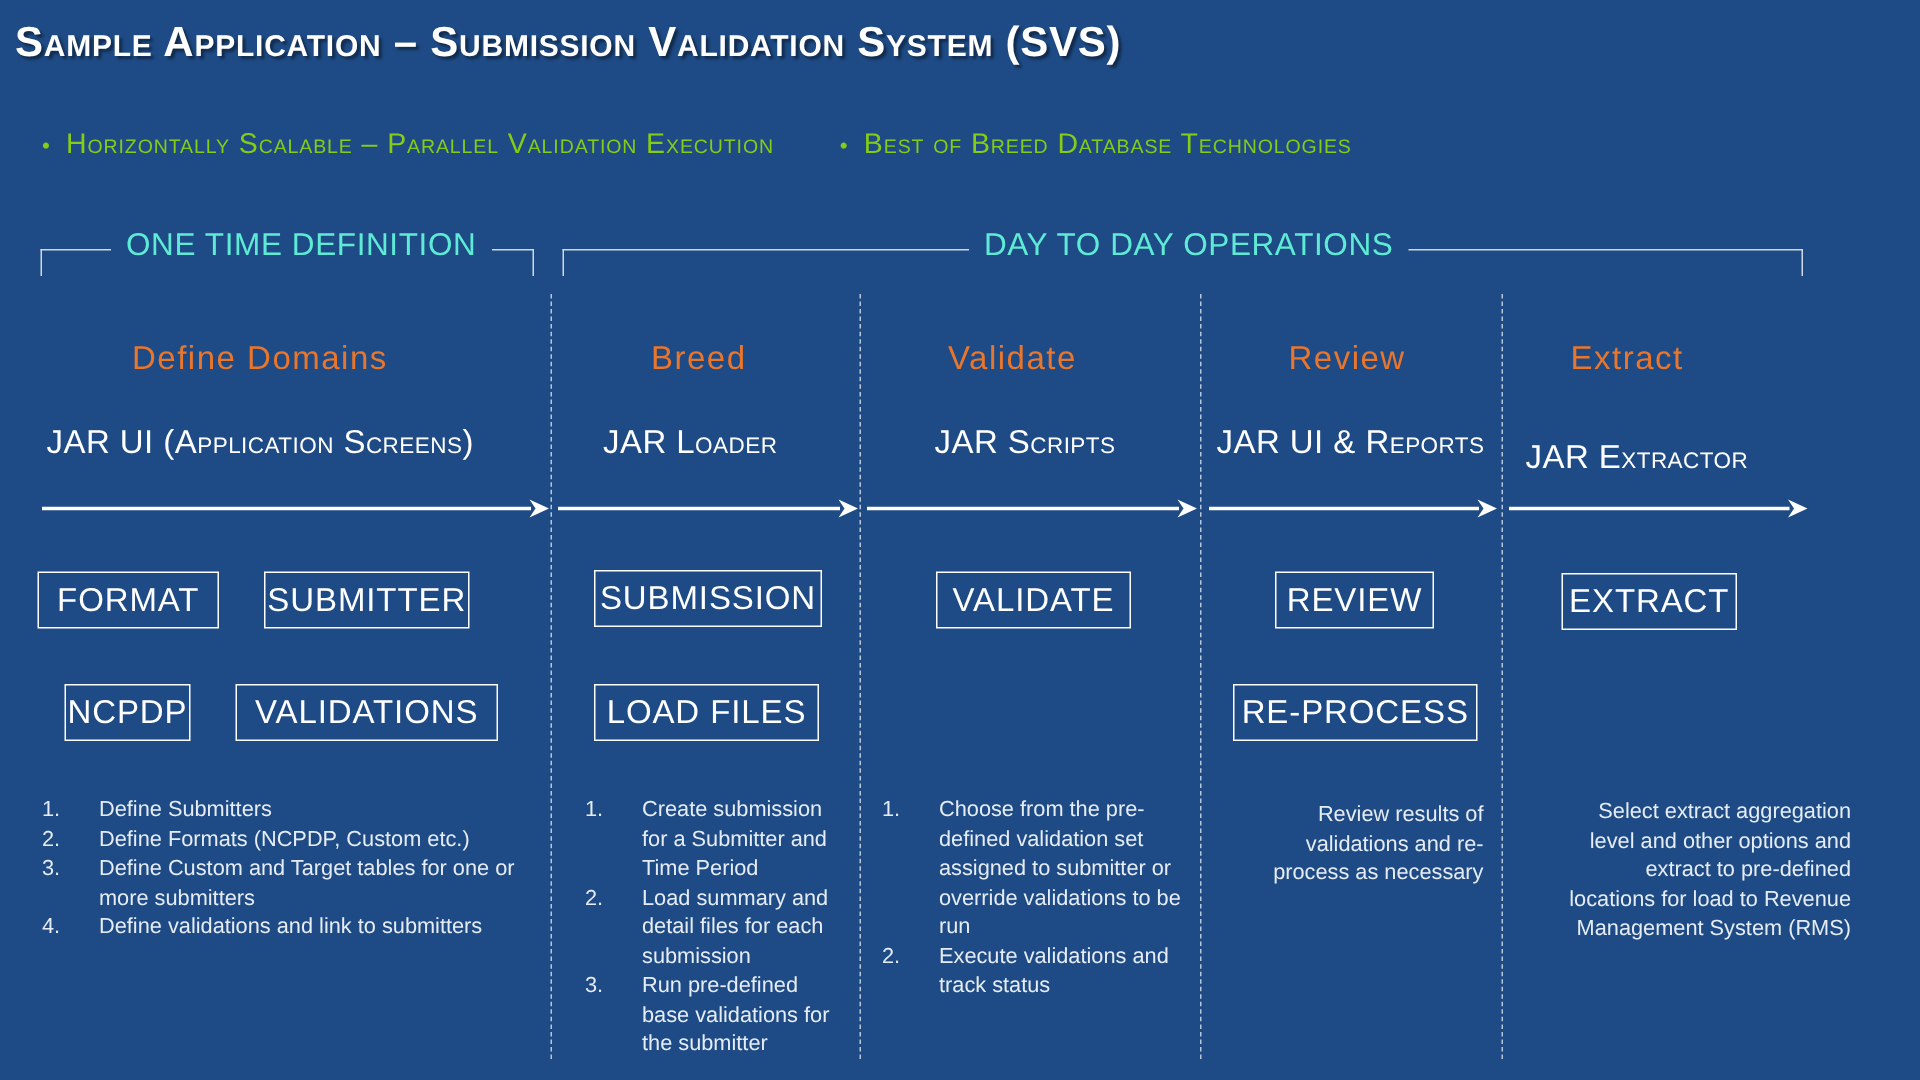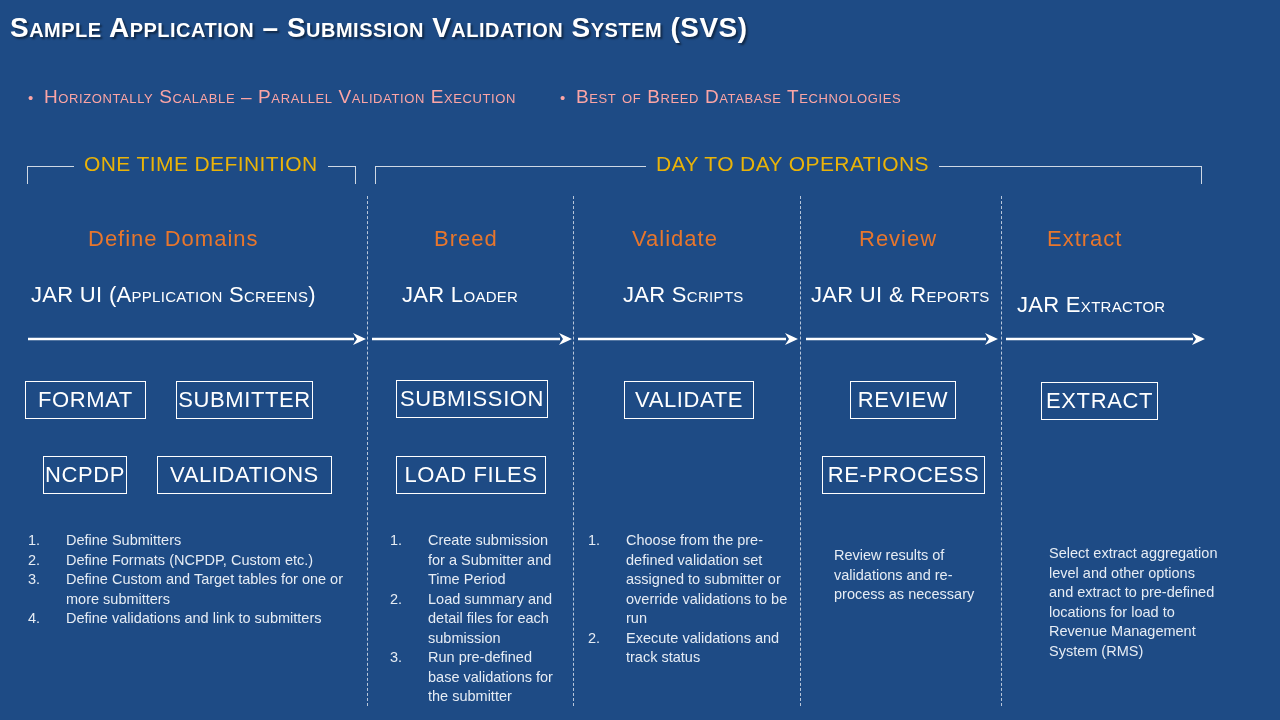--- a/index.html
+++ b/index.html
@@ -35,21 +35,21 @@
 
   
   .subbullets {
     position: absolute;
     left: 28px;
     top: 86px;
     width: 1230px;
     font-size: 19px;
     font-variant: small-caps;
     letter-spacing: 0.6px;
-    color: #fca5a5;
+    color: #84cc16;
   }
   .subbullets .bullet-item {
     display: inline-block;
     vertical-align: top;
   }
   .subbullets .bullet-item .dot {
     display: inline-block;
     width: 16px;
     font-size: 15px;
   }
@@ -67,21 +67,21 @@
     box-sizing: border-box;
   }
   #bracket-one  { left: 27px;  width: 329px; }
   #bracket-day  { left: 375px; width: 827px; }
 
   .bracket-label {
     position: absolute;
     top: 152px;
     font-size: 21px;
     letter-spacing: 0.4px;
-    color: #eab308;
+    color: #5eead4;
     background: #1e4b85;
     padding: 0 10px;
     white-space: nowrap;
   }
   #label-one { left: 74px; }
   #label-day { left: 646px; }
 
   
   .divider {
     position: absolute;
@@ -178,21 +178,21 @@
     padding-left: 38px;
     margin-bottom: 0px;
   }
   .detail ol li .num {
     position: absolute;
     left: 0;
     top: 0;
     width: 28px;
     text-align: left;
   }
-  .detail p { margin: 16px; }
+  .detail p { margin: 4px; text-align: right; }
 
   #detail-0 { left: 28px;   top: 531px; width: 320px; }
   #detail-1 { left: 390px;  top: 531px; width: 175px; }
   #detail-2 { left: 588px;  top: 531px; width: 200px; }
   #detail-3 { left: 818px;  top: 530px; width: 175px; }
   #detail-4 { left: 1033px; top: 528px; width: 205px; }
 </style>
 </head>
 <body>
 

